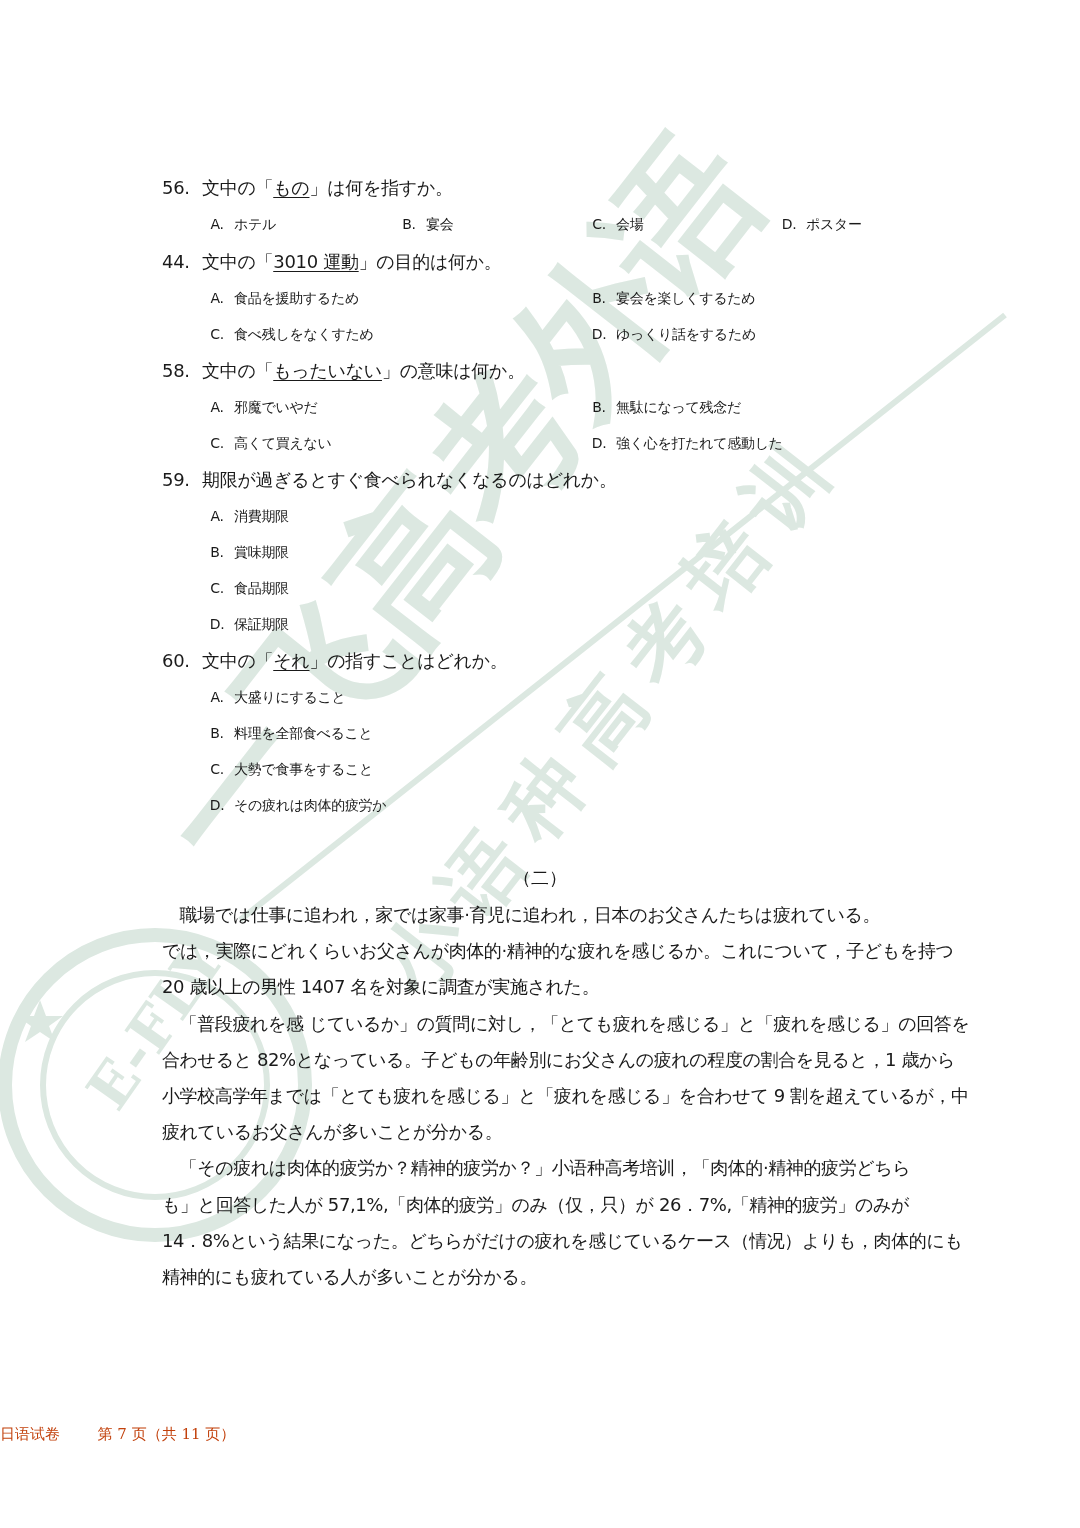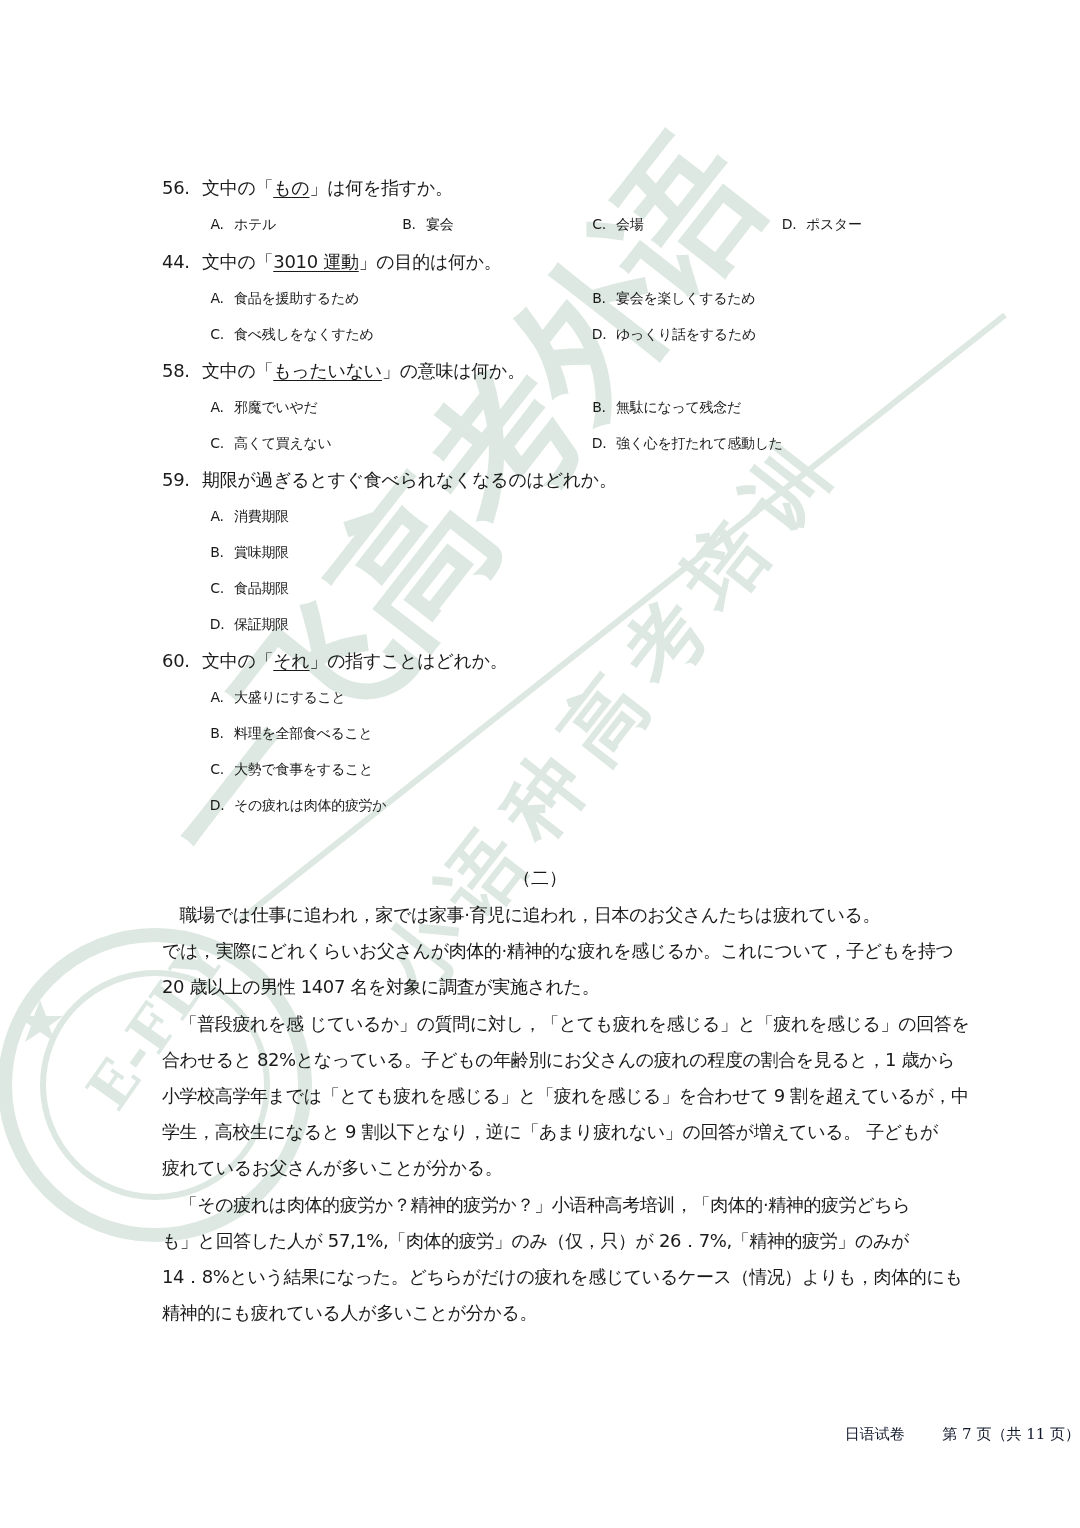--- a/index.html
+++ b/index.html
@@ -10,21 +10,21 @@
   .watermark { position: absolute; inset: 0; pointer-events: none; z-index: 0; }
   .content { position: absolute; left: 0; top: 0; width: 888px; height: 1528px; z-index: 1; }
   .q { position: absolute; left: 162px; font-size: 18px; line-height: 24px; white-space: nowrap; letter-spacing: -0.3px; }
   .q .num { display: inline-block; width: 40px; }
   .opt { position: absolute; font-size: 14px; line-height: 24px; white-space: nowrap; letter-spacing: -0.3px; text-align: center; }
   .opt .lbl { display: inline-block; width: 34px; }
   u { text-decoration: underline; text-underline-offset: 3px; }
   .section { position: absolute; left: 0; width: 1080px; top: 866px; text-align: center; font-size: 18px; line-height: 24px; }
   .para { position: absolute; left: 162px; width: 760px; font-size: 18px; line-height: 36.2px; letter-spacing: -0.4px; }
   .line { display: block; white-space: nowrap; }
-  .footer { position: absolute; left: 0; width: 1080px; top: 1425px; text-align: right; font-family: "DejaVu Serif", "Liberation Serif", serif; font-size: 15px; color: #0f172a; }
+  .footer { position: absolute; left: 0; width: 1080px; top: 1425px; text-align: left; font-family: "DejaVu Serif", "Liberation Serif", serif; font-size: 15px; color: #c2410c; }
 </style>
 </head>
 <body>
 
 <svg class="watermark" width="1080" height="1528" viewBox="0 0 1080 1528">
   <g fill="#dce8e1">
 
     <g>
       <circle cx="155" cy="1085" r="150" fill="none" stroke="#dce8e1" stroke-width="14"></circle>
       <circle cx="155" cy="1085" r="112" fill="none" stroke="#dce8e1" stroke-width="6"></circle>
@@ -84,21 +84,20 @@
 
   <div class="section">（二）</div>
 
   <div class="para" style="top:897px">
     <span class="line">　職場では仕事に追われ，家では家事·育児に追われ，日本のお父さんたちは疲れている。</span>
     <span class="line">では，実際にどれくらいお父さんが肉体的·精神的な疲れを感じるか。これについて，子どもを持つ</span>
     <span class="line">20 歳以上の男性 1407 名を対象に調査が実施された。</span>
     <span class="line">　「普段疲れを感 じているか」の質問に対し，「とても疲れを感じる」と「疲れを感じる」の回答を</span>
     <span class="line">合わせると 82%となっている。子どもの年齢別にお父さんの疲れの程度の割合を見ると，1 歳から</span>
     <span class="line">小学校高学年までは「とても疲れを感じる」と「疲れを感じる」を合わせて 9 割を超えているが，中</span>
-    <span class="line">学生，高校生になると 9 割以下となり，逆に「あまり疲れない」の回答が増えている。 子どもが</span>
     <span class="line">疲れているお父さんが多いことが分かる。</span>
     <span class="line">　「その疲れは肉体的疲労か？精神的疲労か？」小语种高考培训，「肉体的·精神的疲労どちら</span>
     <span class="line">も」と回答した人が 57,1%,「肉体的疲労」のみ（仅，只）が 26．7%,「精神的疲労」のみが</span>
     <span class="line">14．8%という結果になった。どちらがだけの疲れを感じているケース（情况）よりも，肉体的にも</span>
     <span class="line">精神的にも疲れている人が多いことが分かる。</span>
   </div>
 
   <div class="footer">
     <span>日语试卷</span>
     <span style="display:inline-block;width:28px"></span>

